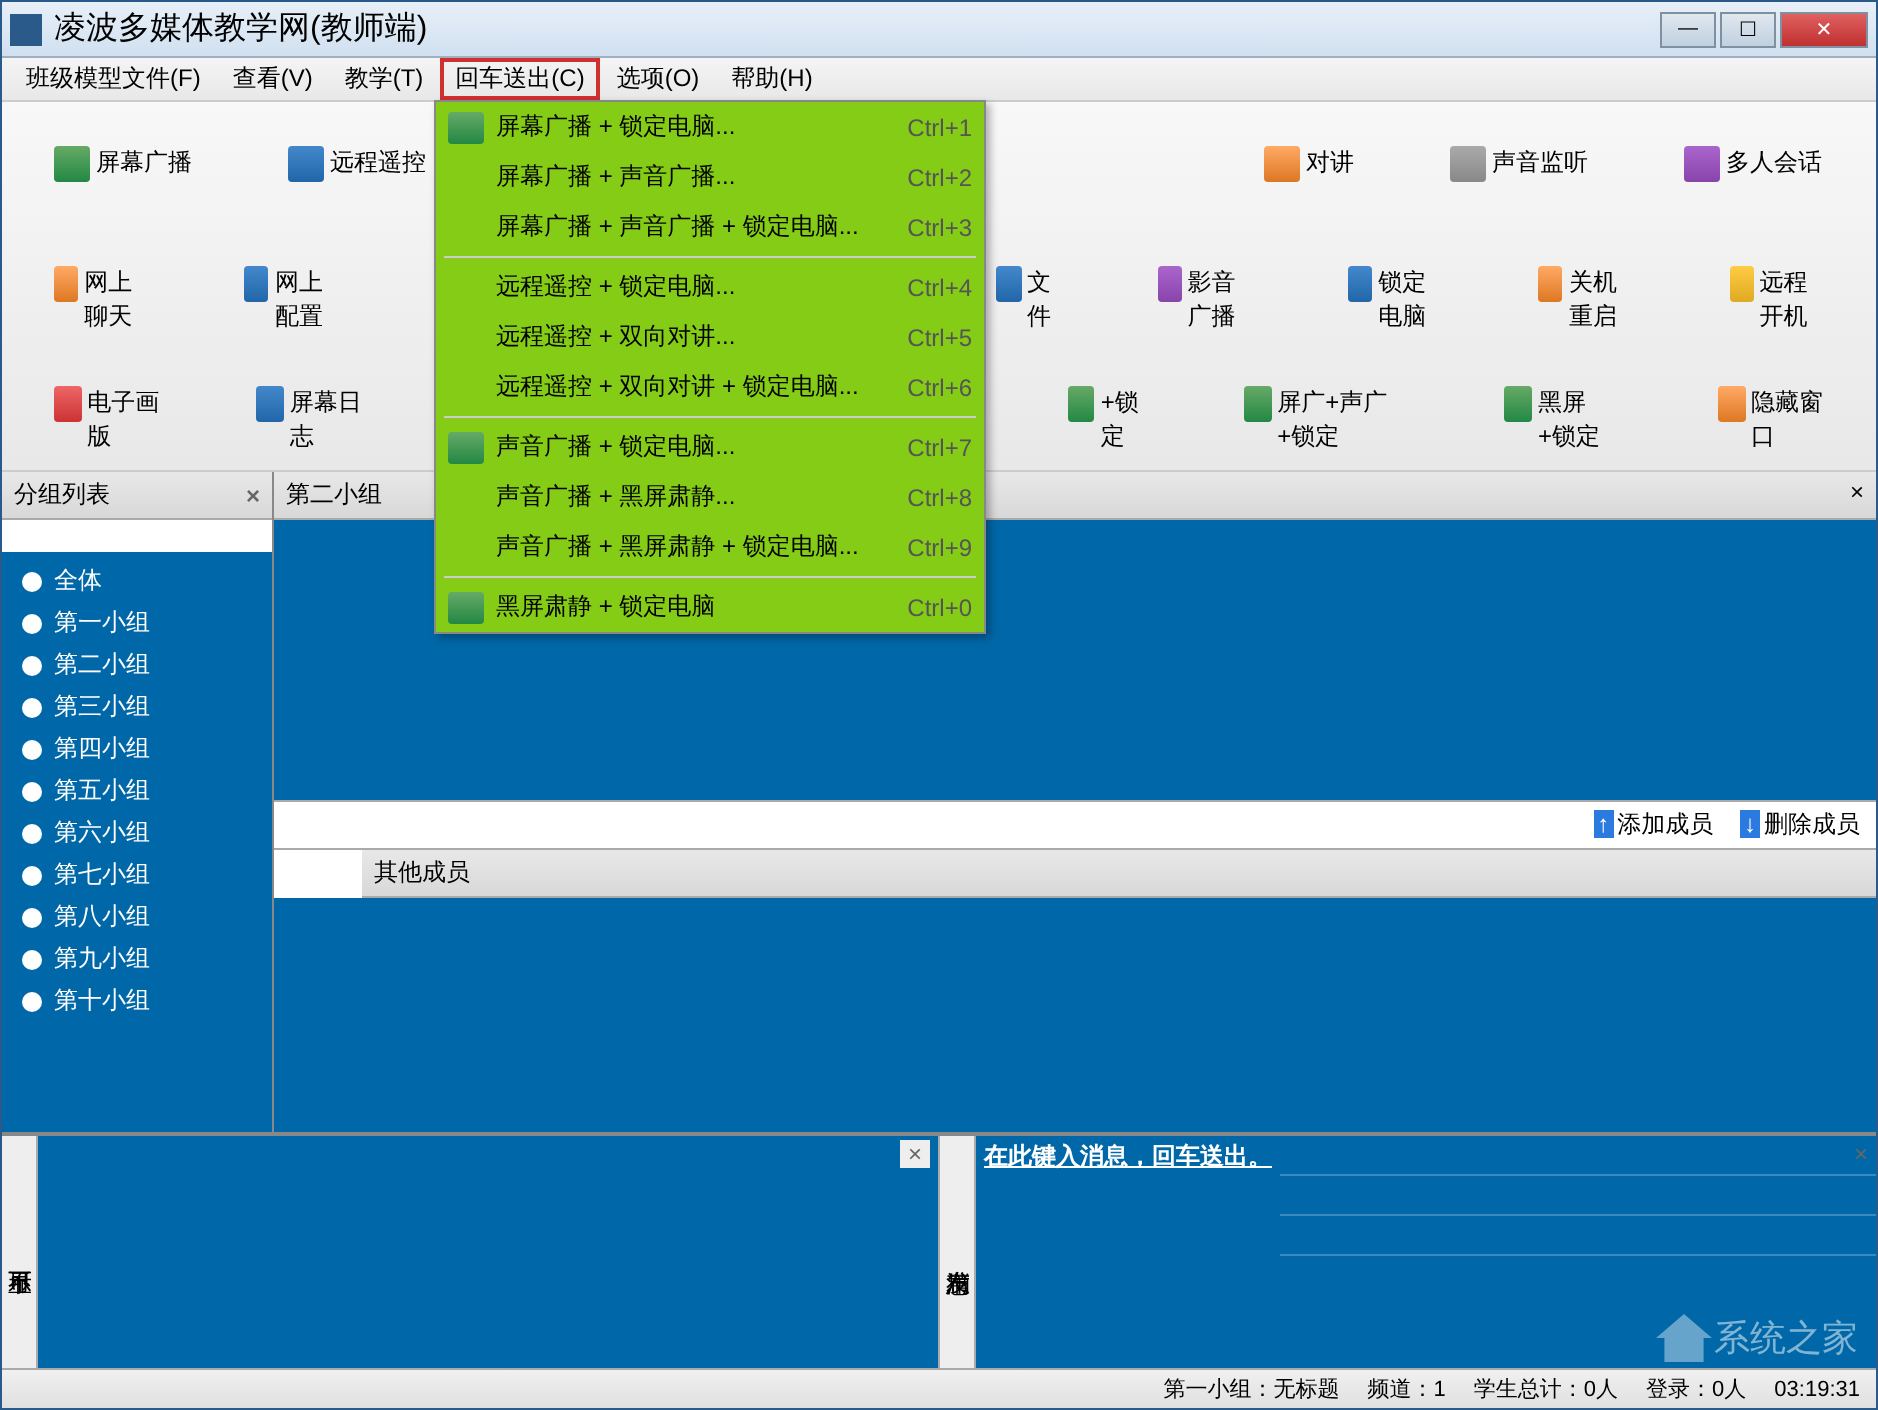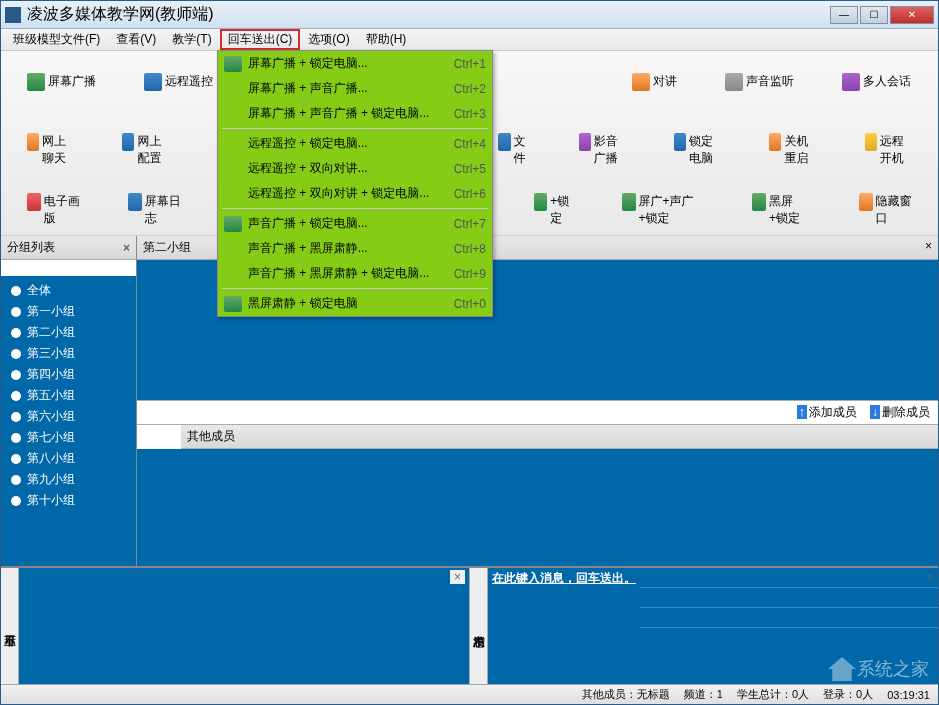--- a/index.html
+++ b/index.html
@@ -266,21 +266,21 @@
           <div class="msgrow"></div>
         </div>
         <div class="hscroll">
             <div class="thumb"></div>
           </div>
       </div>
     </div>
   </div>
 
   <div class="status">
-    <span>其他成员：无标题</span>
+    <span>第一小组：无标题</span>
     <span>频道：1</span>
     <span>学生总计：0人</span>
     <span>登录：0人</span>
     <span>03:19:31</span>
   </div>
 
   <div class="dropdown" id="dropdown">
       <div class="ddrow">
         <span class="ddico ico-green"></span>
         <span class="ddlabel">屏幕广播 + 锁定电脑...</span>

